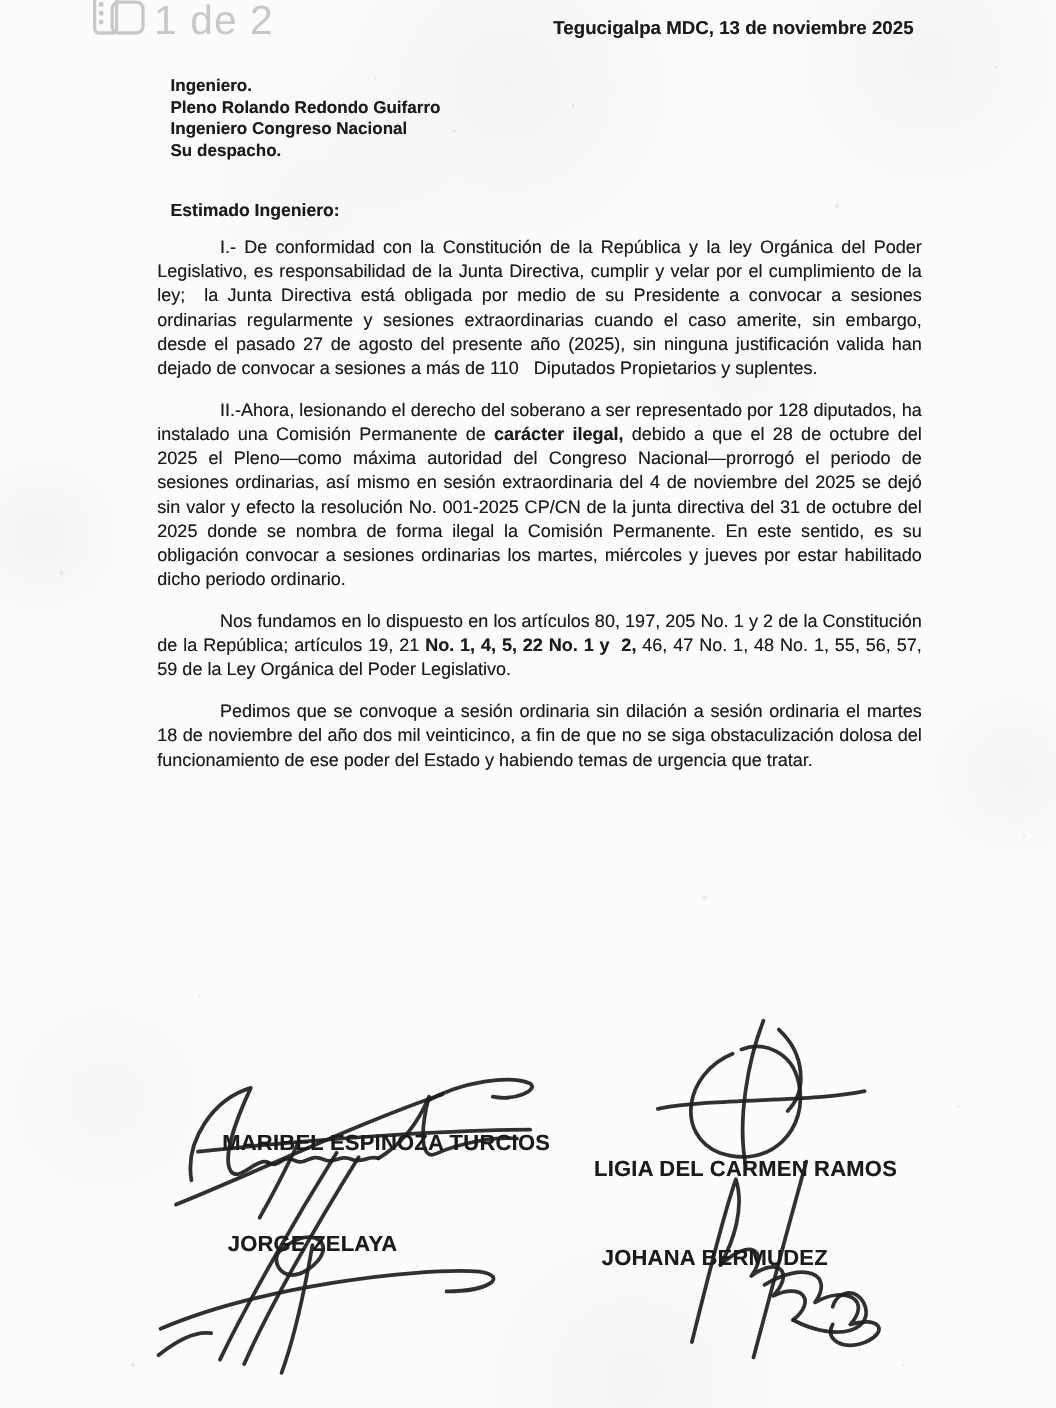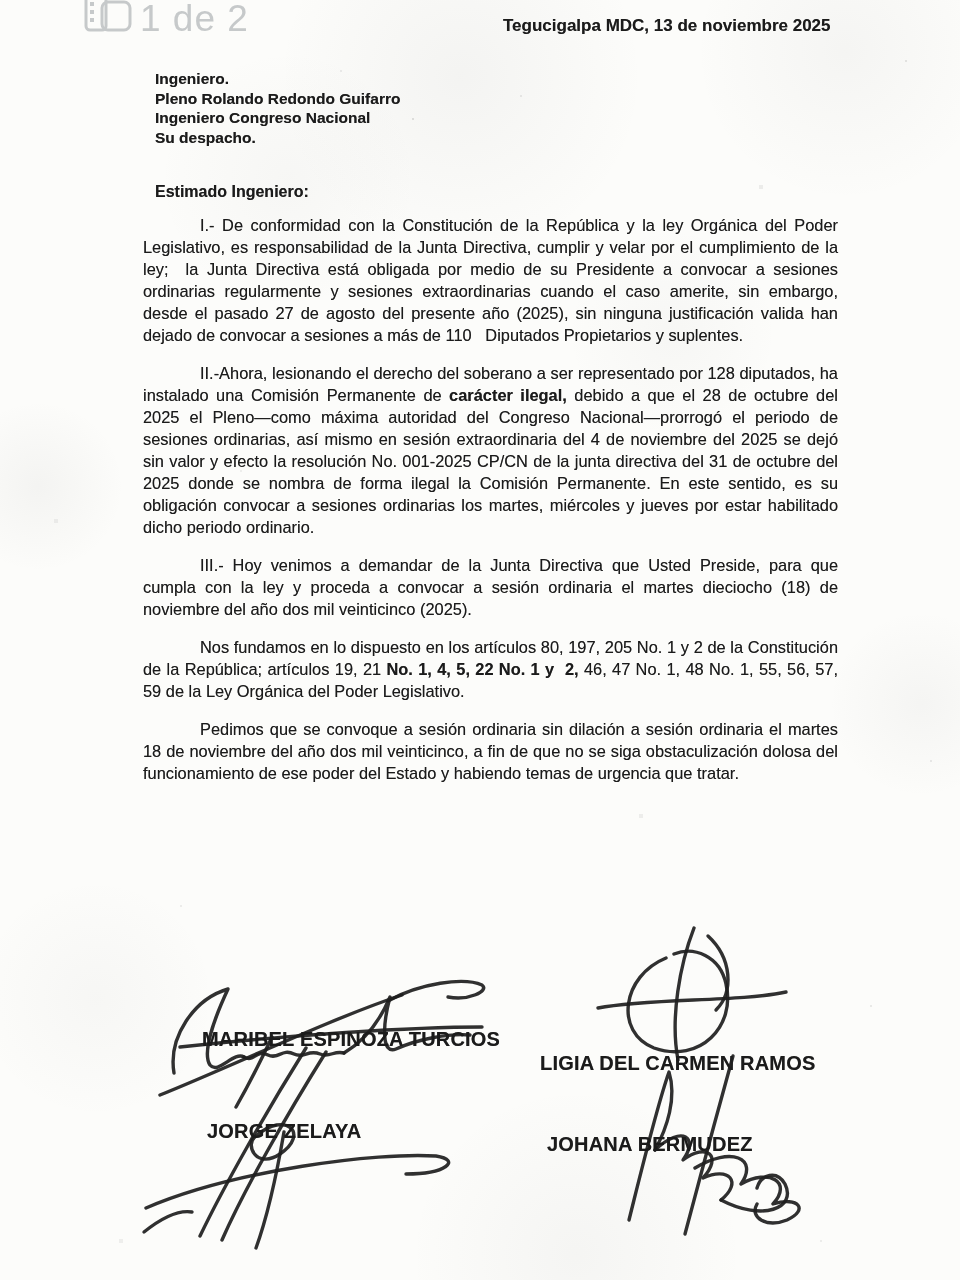--- a/index.html
+++ b/index.html
@@ -100,21 +100,20 @@
     <div>Pleno Rolando Redondo Guifarro</div>
     <div>Ingeniero Congreso Nacional</div>
     <div>Su despacho.</div>
   </div>
 
   <div class="salutation letter-text">Estimado Ingeniero:</div>
 
   <div class="body-text letter-text">
       <p class="indent"><span>I.- De conformidad con la Constitución de la República y la ley Orgánica del Poder Legislativo, es responsabilidad de la Junta Directiva, cumplir y velar por el cumplimiento de la ley;&nbsp; la Junta Directiva está obligada por medio de su Presidente a convocar a sesiones ordinarias regularmente y sesiones extraordinarias cuando el caso amerite, sin embargo, desde el pasado 27 de agosto del presente año (2025), sin ninguna justificación valida han dejado de convocar a sesiones a más de 110&nbsp;&nbsp; Diputados Propietarios y suplentes.</span></p>
       <p class="indent"><span>II.-Ahora, lesionando el derecho del soberano a ser representado por 128 diputados, ha instalado una Comisión Permanente de </span><span class="b">carácter ilegal,</span><span> debido a que el 28 de octubre del 2025 el Pleno—como máxima autoridad del Congreso Nacional—prorrogó el periodo de sesiones ordinarias, así mismo en sesión extraordinaria del 4 de noviembre del 2025 se dejó sin valor y efecto la resolución No. 001-2025 CP/CN de la junta directiva del 31 de octubre del 2025 donde se nombra de forma ilegal la Comisión Permanente. En este sentido, es su obligación convocar a sesiones ordinarias los martes, miércoles y jueves por estar habilitado dicho periodo ordinario.</span></p>
-      <p class="indent"><span>III.- Hoy venimos a demandar de la Junta Directiva que Usted Preside, para que cumpla con la ley y proceda a convocar a sesión ordinaria el martes dieciocho (18) de noviembre del año dos mil veinticinco (2025).</span></p>
       <p class="indent"><span>Nos fundamos en lo dispuesto en los artículos 80, 197, 205 No. 1 y 2 de la Constitución de la República; artículos 19, 21 </span><span class="b">No. 1, 4, 5, 22 No. 1 y&nbsp; 2,</span><span> 46, 47 No. 1, 48 No. 1, 55, 56, 57, 59 de la Ley Orgánica del Poder Legislativo.</span></p>
       <p class="indent"><span>Pedimos que se convoque a sesión ordinaria sin dilación a sesión ordinaria el martes 18 de noviembre del año dos mil veinticinco, a fin de que no se siga obstaculización dolosa del funcionamiento de ese poder del Estado y habiendo temas de urgencia que tratar.</span></p>
     </div>
 
   <svg class="sig" style="left:150px;top:975px;width:340px;height:135px;" viewBox="0 0 340 135" aria-hidden="true">
     <path d="M24 98 C18 62 44 24 78 14 C64 44 52 78 60 90 C68 100 84 76 94 82"></path>
     <path d="M94 82 C104 88 106 74 118 80 C128 85 132 73 144 79 C154 84 158 74 170 79 C180 83 184 75 194 78"></path>
     <path d="M194 78 C214 66 230 46 240 22 C232 52 232 80 246 74 C268 64 300 58 320 60"></path>
     <path d="M238 26 C270 8 314 2 332 10 C340 16 318 26 298 22"></path>
     <path d="M10 120 C80 92 180 44 252 20"></path>

